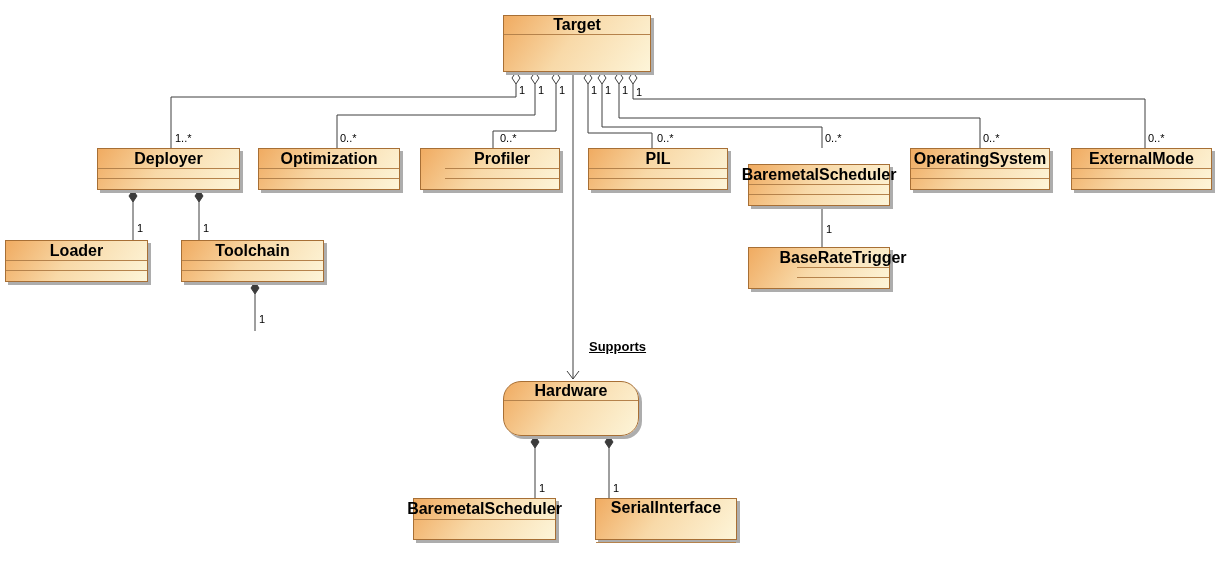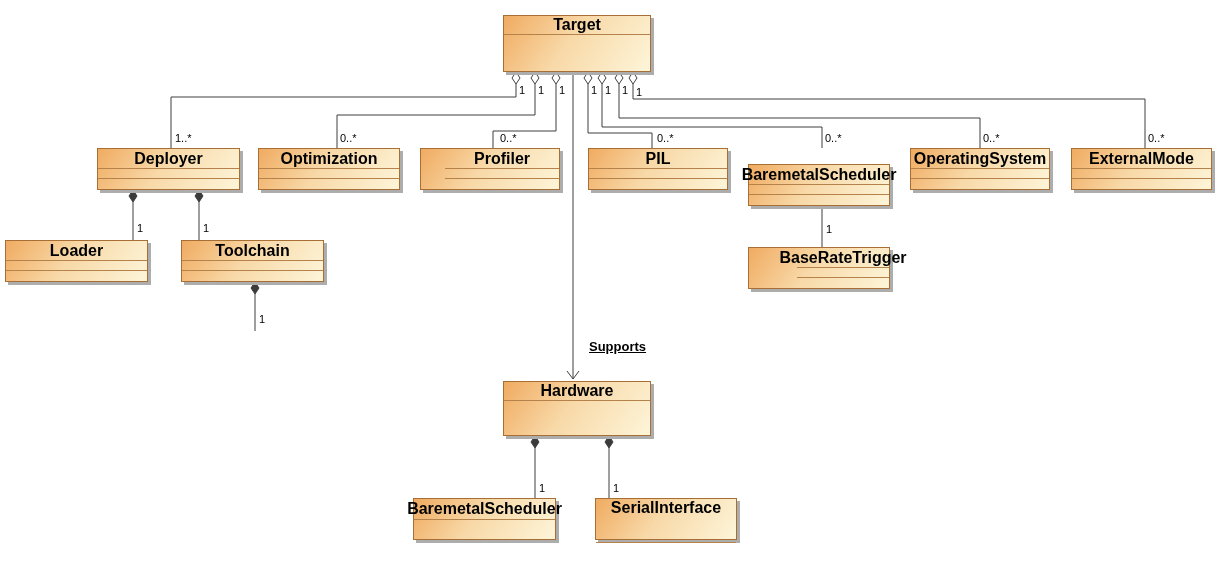--- a/index.html
+++ b/index.html
@@ -140,21 +140,21 @@
     <div class="cmp fill"></div>
   </div>
 
 
   <div class="uml-class c3" style="left:748px;top:247px;width:142px;height:42px;padding-left:48px;">
     <div class="cmp title">BaseRateTrigger</div>
     <div class="cmp row"></div>
     <div class="cmp fill"></div>
   </div>
 
-  <div class="uml-class cbig" style="left:503px;top:381px;width:148px;height:55px;">
+  <div class="uml-class cbig" style="left:503px;top:381px;width:136px;height:55px;border-radius:18px;">
     <div class="cmp title">Hardware</div>
     <div class="cmp fill"></div>
   </div>
 
   <div class="uml-class c2" style="left:413px;top:498px;width:143px;height:42px;">
     <div class="cmp title">BaremetalScheduler</div>
     <div class="cmp fill"></div>
   </div>
 
   <div class="uml-class c2" style="left:595px;top:498px;width:142px;height:42px;gap:25px;">

